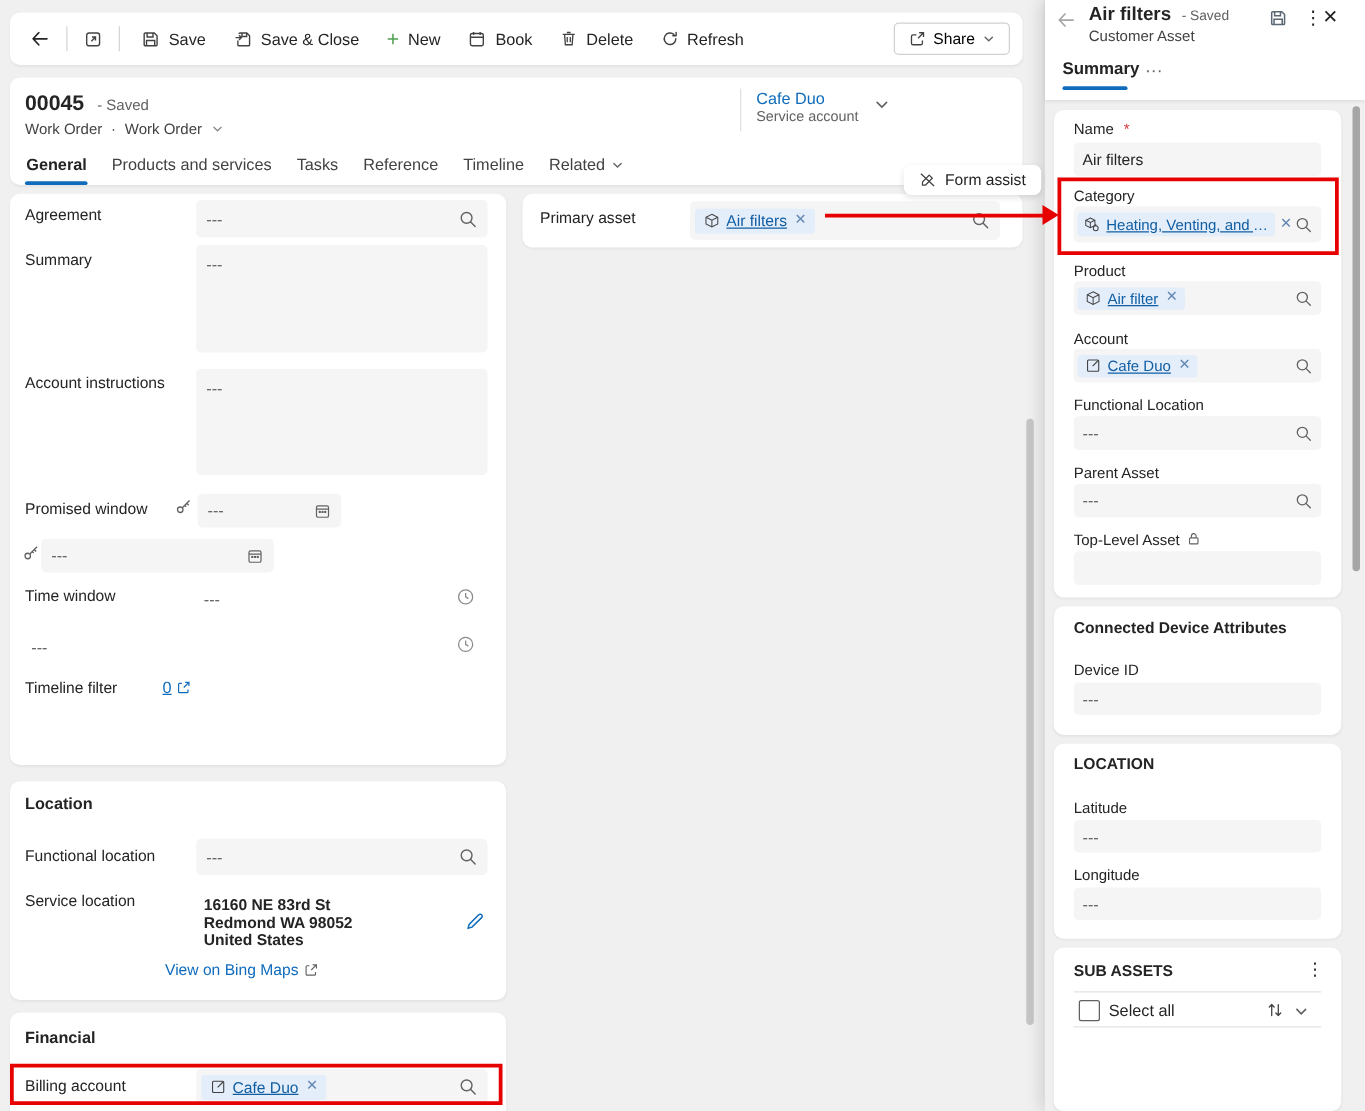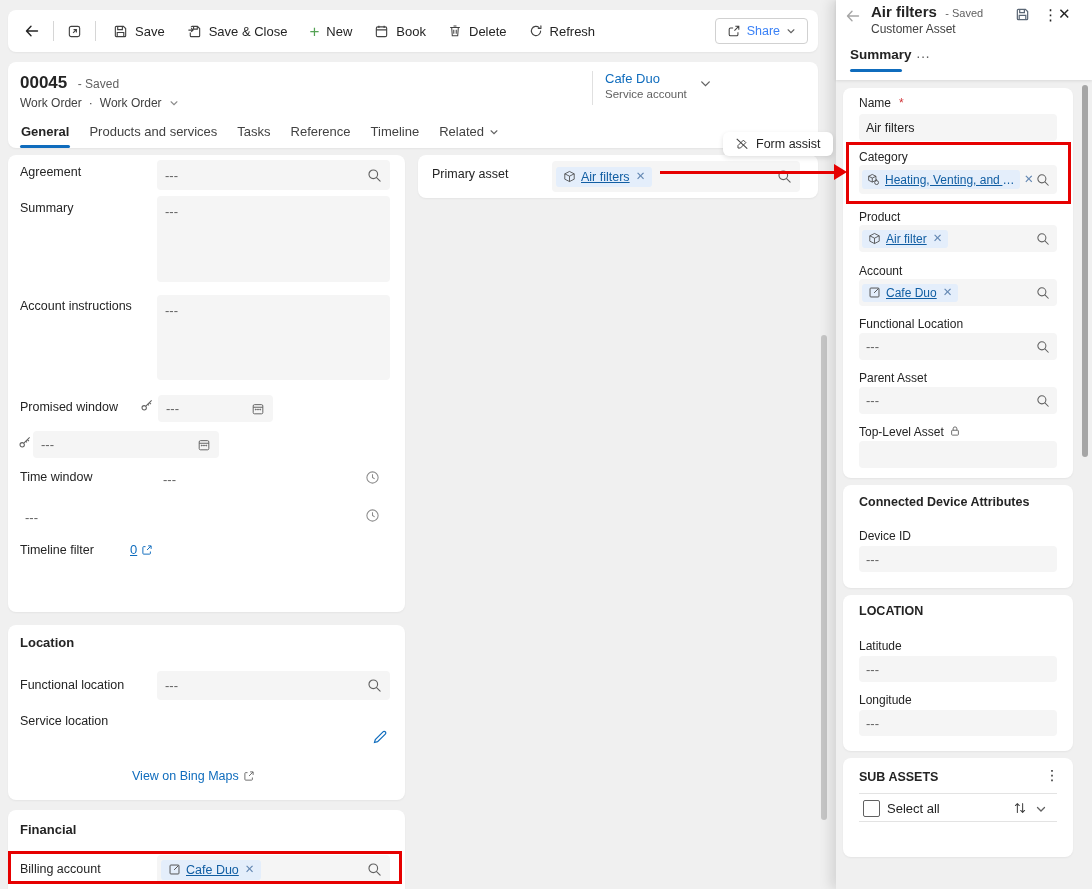--- a/index.html
+++ b/index.html
@@ -6,21 +6,21 @@
   body{font-family:"Liberation Sans",sans-serif;-webkit-font-smoothing:antialiased}
   #app{position:relative;width:1092px;height:889px;background:#f0f0f0;overflow:hidden}
   .card{position:absolute;background:#fff;border-radius:8px;box-shadow:0 1px 2px rgba(0,0,0,.05)}
   .abs{position:absolute}
   
   .toolbar{display:flex;align-items:center;gap:2px;padding:0 10px;box-sizing:border-box}
   .tb-icon{border:0;background:none;padding:6px;cursor:pointer;display:flex;align-items:center;border-radius:4px}
   .tb-btn{display:flex;align-items:center;gap:7px;border:0;background:none;font:13px "Liberation Sans",sans-serif;color:#242424;padding:7px 10px;border-radius:4px;cursor:pointer;white-space:nowrap}
   .vdiv{width:1px;height:20px;background:#d6d6d6;margin:0 5px;flex:none}
   .plus{color:#54a254;font-size:17px;font-weight:400;line-height:13px}
-  .share-btn{margin-left:auto;display:flex;align-items:center;gap:6px;border:1px solid #d1d1d1;background:#fff;border-radius:4px;padding:5px 11px;font:12.5px "Liberation Sans",sans-serif;color:#3b82f6;cursor:pointer}
+  .share-btn{margin-left:auto;display:flex;align-items:center;gap:6px;border:1px solid #d1d1d1;background:#fff;border-radius:4px;padding:5px 11px;font:12.5px "Liberation Sans",sans-serif;color:#000000;cursor:pointer}
   
   .rec-id{font-size:17px;font-weight:700;color:#242424}
   .rec-status{font-size:12px;color:#616161;margin-left:6px}
   .entity-line{display:flex;align-items:center;gap:7px;font-size:12px;color:#424242}
   .tabs{display:flex;gap:18px;font-size:13px;color:#424242;align-items:flex-start}
   .tab{padding:3px 1px 9px;position:relative;cursor:pointer;display:flex;align-items:center;gap:5px}
   .tab.active{font-weight:700;color:#242424}
   .tab.active::after{content:"";position:absolute;left:0;right:0;bottom:0;height:3px;background:#0f6cbd;border-radius:2px}
   .hdr-col .v{font-size:13px;color:#242424}
   .hdr-col .k{font-size:11.5px;color:#616161;margin-top:2px}
@@ -283,20 +283,25 @@
     <div class="sec-title" style="left:12px;top:10px">Location</div>
     <div class="lbl" style="left:12px;top:53px">Functional location</div>
     <div class="inp" style="left:149px;top:46px;width:233px;height:29px">
       <span class="dash">---</span>
       <svg class="mag" viewBox="0 0 16 16" width="15" height="15">
           <circle cx="6.7" cy="6.7" r="4.6" fill="none" stroke="#616161" stroke-width="1.2"></circle>
           <path d="M10.2 10.2 14 14" stroke="#616161" stroke-width="1.2" stroke-linecap="round" fill="none"></path>
         </svg>
     </div>
     <div class="lbl" style="left:12px;top:89px">Service location</div>
+    <div class="addr" style="left:155px;top:92px">
+      <div>16160 NE 83rd St</div>
+      <div>Redmond WA 98052</div>
+      <div>United States</div>
+    </div>
     <svg class="abs" style="left:364px;top:104px" viewBox="0 0 16 16" width="16" height="16" fill="none" stroke="#0f6cbd" stroke-width="1.2">
         <path d="M2.5 13.5l.8-3L11 2.8a1.6 1.6 0 0 1 2.3 0 1.6 1.6 0 0 1 0 2.3L5.6 12.7l-3.1.8Z"></path>
       </svg>
     <a class="blue-link abs" style="left:124px;top:144px">
       <span>View on Bing Maps</span>
       <svg viewBox="0 0 16 16" width="12" height="12" fill="none" stroke="#616161" stroke-width="1.2">
           <path d="M6 3.5H3.5A1 1 0 0 0 2.5 4.5v8a1 1 0 0 0 1 1h8a1 1 0 0 0 1-1V10"></path>
           <path d="M9.5 2.5h4v4M13.2 2.8 8 8"></path>
         </svg>
     </a>
@@ -450,21 +455,21 @@
       <div class="p-lbl" style="top:44px">Latitude</div>
       <div class="p-inp" style="top:61px;height:26px">
         <span class="dash">---</span>
       </div>
       <div class="p-lbl" style="top:98px">Longitude</div>
       <div class="p-inp" style="top:115px;height:26px">
         <span class="dash">---</span>
       </div>
     </div>
 
-    <div class="p-card" style="top:758px;height:99px">
+    <div class="p-card" style="top:758px;height:131px">
       <div class="p-head" style="top:12px">SUB ASSETS</div>
       <span class="abs glyph" style="right:14px;top:10px">⋮</span>
       <div class="hr" style="top:35px"></div>
       <div class="chk" style="left:20px;top:42px"></div>
       <span class="abs" style="left:44px;top:43px;font-size:13px;color:#242424">Select all</span>
       <svg class="abs" style="left:170px;top:43px" viewBox="0 0 16 16" width="14" height="14" fill="none" stroke="#424242" stroke-width="1.2" stroke-linecap="round" stroke-linejoin="round">
           <path d="M5 13V3M5 3 2.8 5.2M5 3l2.2 2.2M11 3v10M11 13l-2.2-2.2M11 13l2.2-2.2"></path>
         </svg>
       <svg class="abs" style="left:192px;top:45px" viewBox="0 0 12 12" width="12" height="12" fill="none" stroke="#616161" stroke-width="1.3" stroke-linecap="round">
           <path d="M2.5 4.5 6 8l3.5-3.5"></path>

